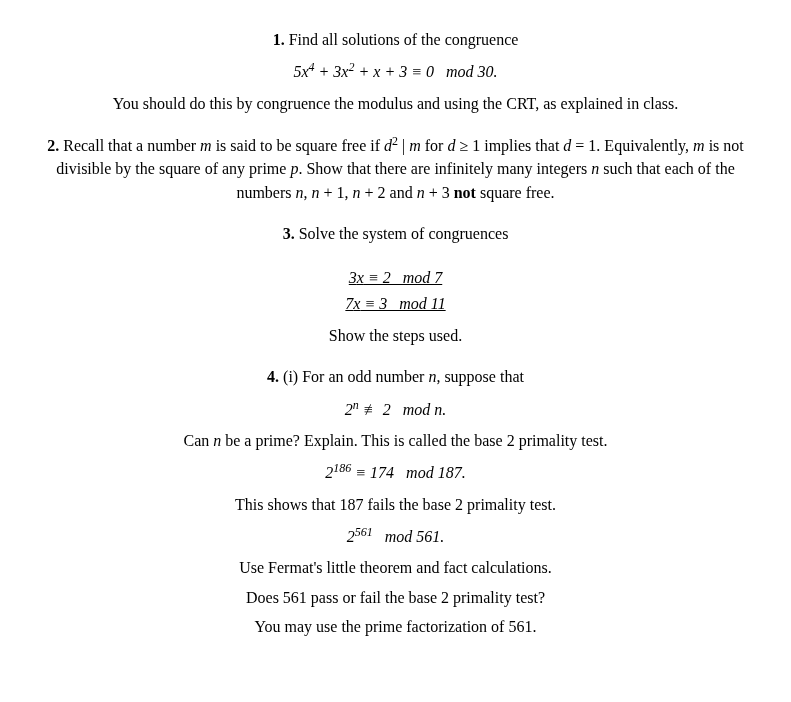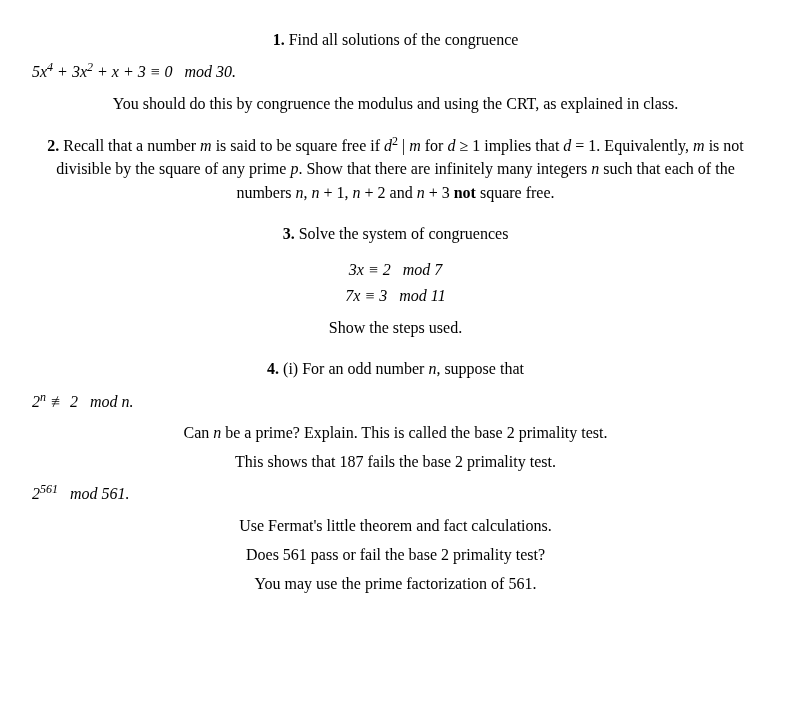--- a/index.html
+++ b/index.html
@@ -27,29 +27,31 @@
       font-weight: bold;
       min-width: 22px;
     }
 
     p {
       margin-bottom: 6px;
       text-align: center;
     }
 
     .centered-math {
+      text-align: center;
       margin: 8px 0 8px 0;
       font-style: italic;
     }
 
     .congruence-system {
-      margin: 12px 0 8px 0;
+      margin: 20px 0 8px 0;
       display: flex;
       flex-direction: column;
       align-items: center;
+      text-decoration: underline;
     }
 
     .congruence-line {
       font-style: italic;
       line-height: 1.6;
     }
 
     sup {
       font-size: 0.75em;
       vertical-align: super;
@@ -98,20 +100,23 @@
   <p>
     <strong>4.</strong>
     (i) For an odd number <em>n</em>, suppose that
   </p>
   <div class="centered-math">
     2<sup><em>n</em></sup> ≢ 2&nbsp;&nbsp; mod <em>n</em>.
   </div>
   <p>
     Can <em>n</em> be a prime? Explain. This is called the base 2 primality test.
   </p>
+  <div class="centered-math">
+    2<sup>186</sup> ≡ 174&nbsp;&nbsp; mod 187.
+  </div>
   <p>This shows that 187 fails the base 2 primality test.</p>
   <div class="centered-math">
     2<sup>561</sup>&nbsp;&nbsp; mod 561.
   </div>
   <p>Use Fermat's little theorem and fact calculations.</p>
   <p>Does 561 pass or fail the base 2 primality test?</p>
   <p>You may use the prime factorization of 561.</p>
 </div>
 
 </body></html>

